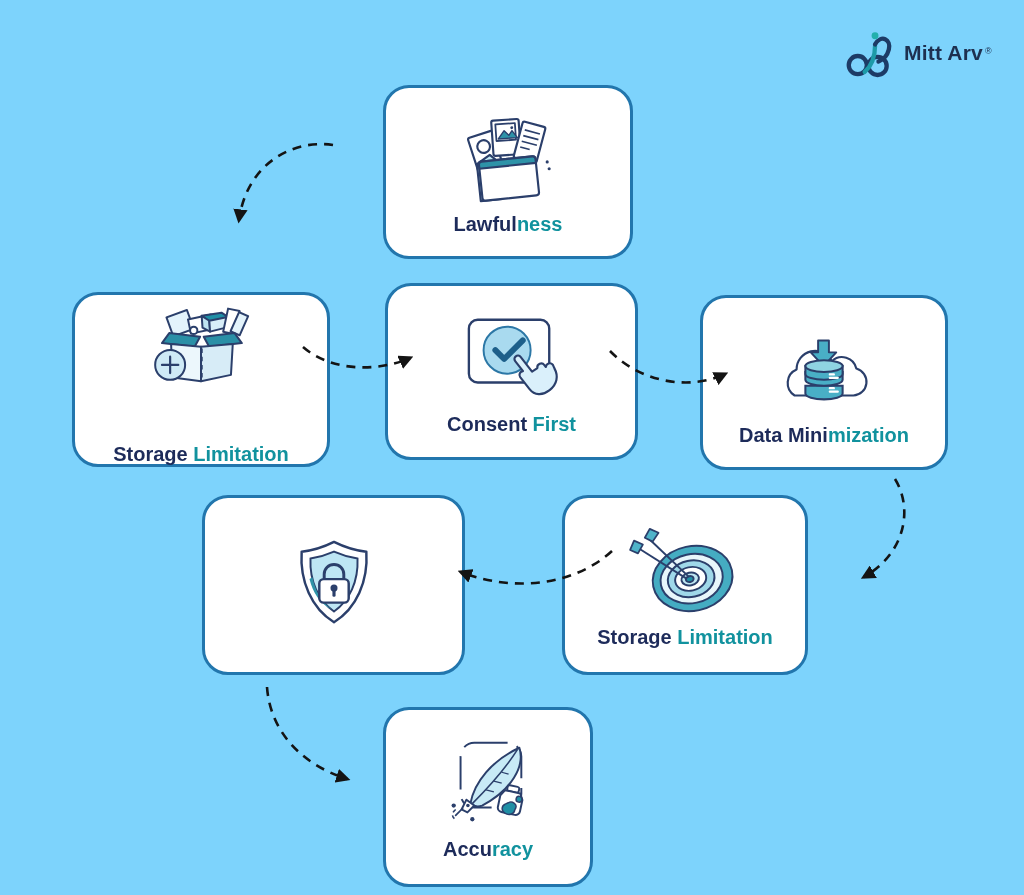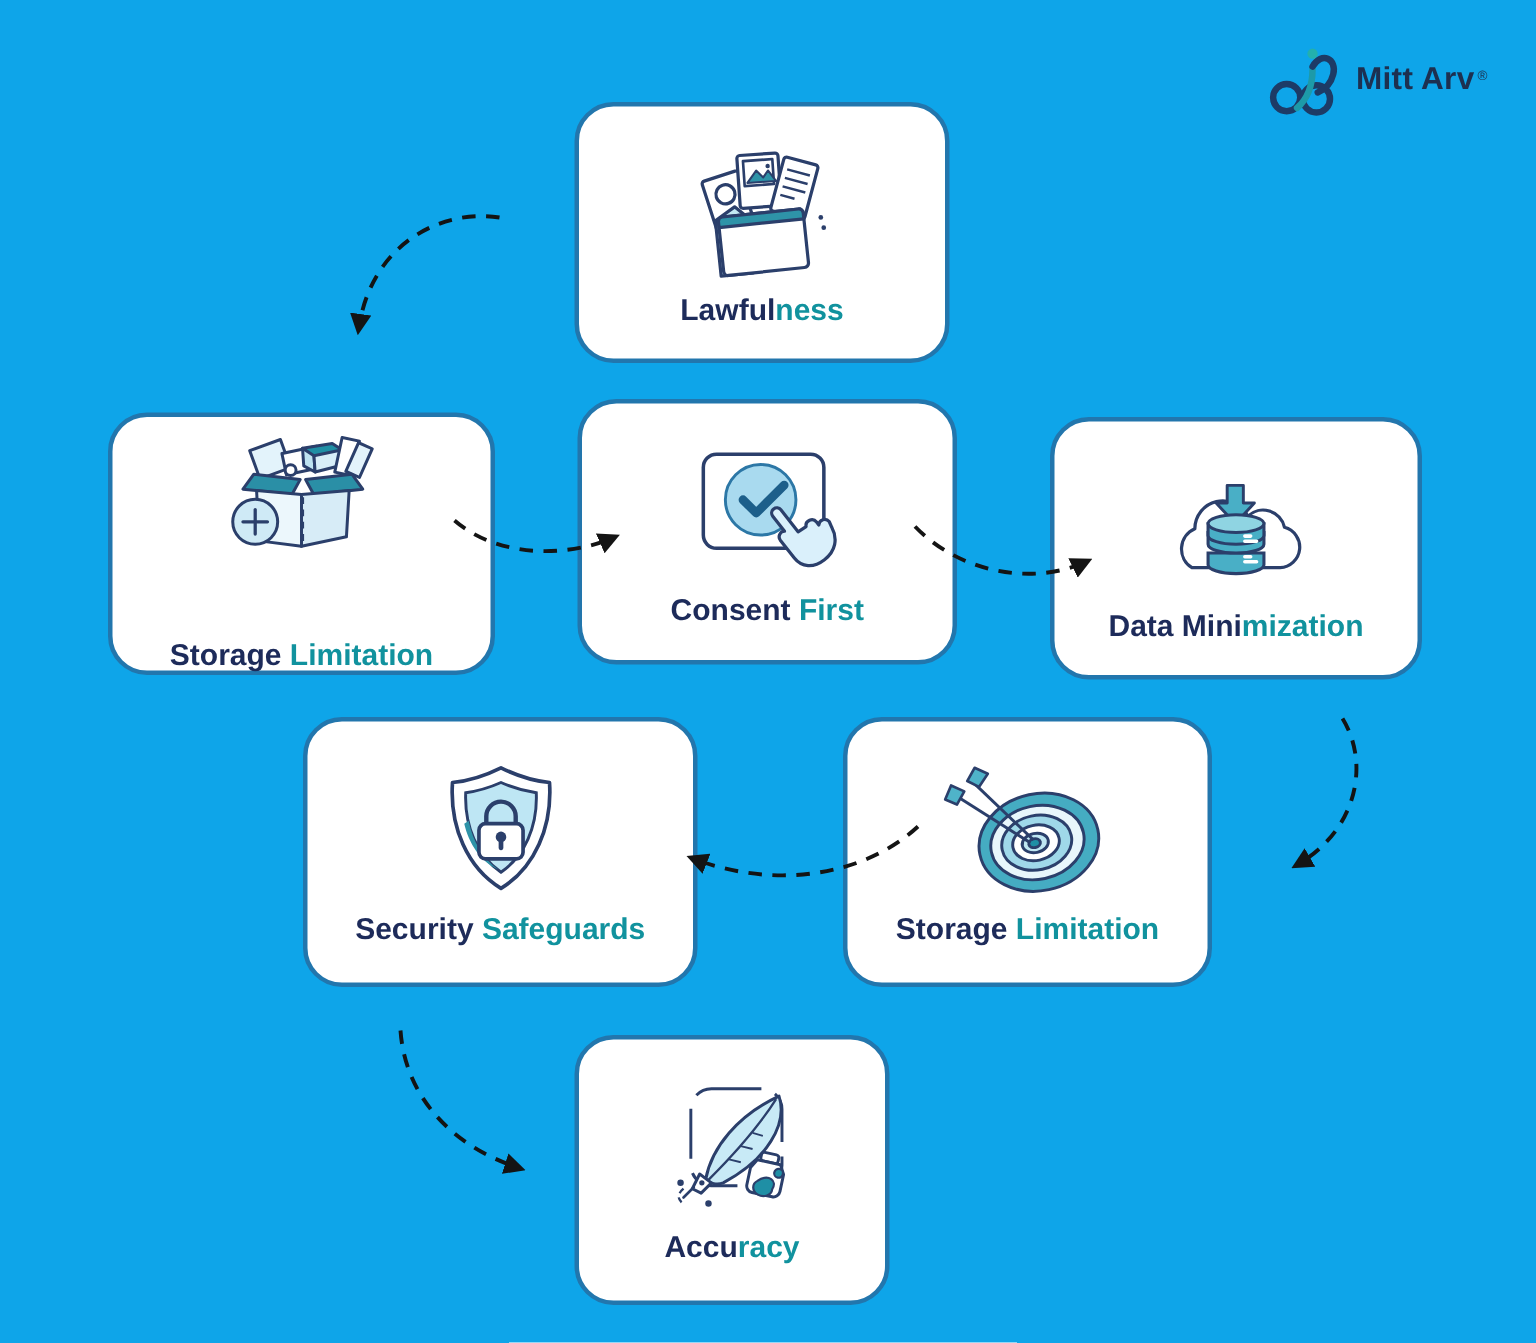--- a/index.html
+++ b/index.html
@@ -1,28 +1,29 @@
 <!DOCTYPE html>
 <html><head>
 <meta charset="utf-8">
 <style>
   html,body{margin:0;padding:0;background:#ffffff;}
   .canvas{
-    position:relative;width:1024px;height:895px;background:#0ea5e9;overflow:hidden;
+    position:relative;width:1024px;height:895px;background:#7dd3fc;overflow:hidden;
     font-family:"Liberation Sans",sans-serif;
   }
   
   .logo{position:absolute;top:28px;left:843px;display:flex;align-items:center;gap:9px;}
   .logo-text{font-size:21px;font-weight:700;color:#1d3050;letter-spacing:.2px;}
   .logo-reg{font-size:9px;color:#1d3050;vertical-align:super;margin-left:2px;font-weight:400;}
   
   .card{
     position:absolute;background:#fff;border:3px solid #2276ad;border-radius:26px;
     display:flex;flex-direction:column;align-items:center;justify-content:center;gap:4px;
     box-sizing:border-box;
+    margin-top:17px;
   }
   .card::before{
     content:"";position:absolute;inset:-3px;border-radius:32px;background:#a5d3ec;z-index:-1;
   }
   .card--lawfulness::before{transform:rotate(-3.5deg) translate(11px,2px);}
   .card--storage::before{transform:rotate(3deg) translate(-10px,7px);}
   .card--consent::before{transform:rotate(3deg) translate(-10px,9px);}
   .card--datamin::before{transform:rotate(-3deg) translate(10px,7px);}
   .card--security::before{transform:rotate(2.5deg) translate(-8px,9px) scale(1.02);}
   .card--purpose::before{transform:rotate(-2.8deg) translate(10px,9px);}
@@ -144,21 +145,20 @@
   <div class="card card--security">
     <svg class="card-icon" viewBox="0 0 120 100" fill="none">
       <path d="M60 6 C72 12 83 15 93 16 C95 46 83 74 60 88 C37 74 25 46 27 16 C37 15 48 12 60 6 z" fill="#fff" stroke="#2b3f6b" stroke-width="2.5" stroke-linejoin="round"></path>
       <path d="M60 16 C69 20 77 22 84 23 C85 46 76 66 60 77 C44 66 35 46 36 23 C43 22 51 20 60 16 z" fill="#bee6f4" stroke="#2b3f6b" stroke-width="2"></path>
       <path d="M38 42 C41 57 48 68 58 75 C46 70 38 57 35 44 z" fill="#2e93a8"></path>
       <path d="M50 44 v-5 a10 10 0 0 1 20 0 v5" stroke="#2b3f6b" stroke-width="3" fill="none"></path>
       <rect x="45" y="44" width="30" height="24" rx="4.5" fill="#fff" stroke="#2b3f6b" stroke-width="2.5"></rect>
       <circle cx="60" cy="53" r="3.6" fill="#2b3f6b"></circle>
       <rect x="58.4" y="55" width="3.2" height="7" rx="1.4" fill="#2b3f6b"></rect>
     </svg>
-    <div class="card-label"><span class="lp1">Security </span><span class="lp2">Safeguards</span></div>
   </div>
 
   <div class="card card--purpose">
     <svg class="card-icon" viewBox="0 0 120 100" fill="none">
       <g transform="rotate(-12 66 58)" stroke="#2b3f6b" stroke-width="2">
         <ellipse cx="68" cy="57" rx="41" ry="33" fill="#45acc2"></ellipse>
         <ellipse cx="67" cy="57" rx="32" ry="25" fill="#e8f6fb"></ellipse>
         <ellipse cx="66.5" cy="57" rx="24" ry="18.5" fill="#9fd8e9"></ellipse>
         <ellipse cx="66" cy="57" rx="16" ry="12" fill="#fff"></ellipse>
         <ellipse cx="65.5" cy="57" rx="9" ry="6.5" fill="#bfe6f2"></ellipse>

